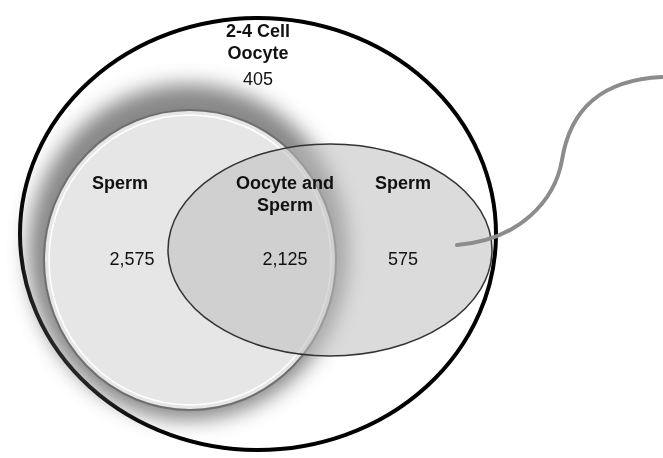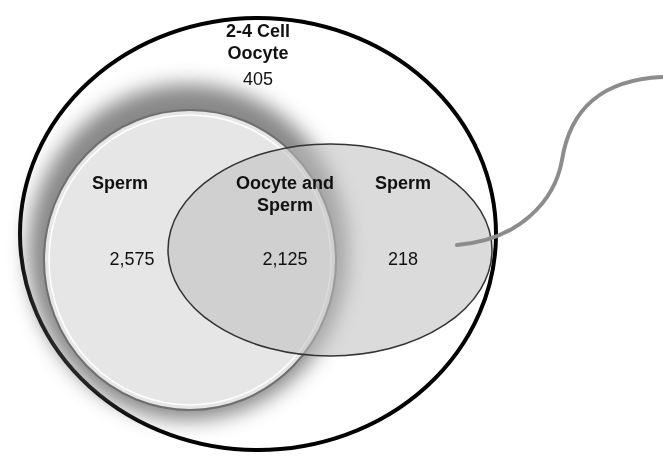--- a/index.html
+++ b/index.html
@@ -43,13 +43,13 @@
 <div class="lbl bold" style="left:70px; top:172px; width:100px;">Sperm</div>
 <div class="lbl" style="left:82px; top:248px; width:100px;">2,575</div>
 
 <div class="lbl bold" style="left:215px; top:172px; width:140px;">
   <div>Oocyte and</div>
   <div>Sperm</div>
 </div>
 <div class="lbl" style="left:235px; top:248px; width:100px;">2,125</div>
 
 <div class="lbl bold" style="left:363px; top:172px; width:80px;">Sperm</div>
-<div class="lbl" style="left:368px; top:248px; width:70px;">218</div>
+<div class="lbl" style="left:368px; top:248px; width:70px;">575</div>
 
 </body></html>

